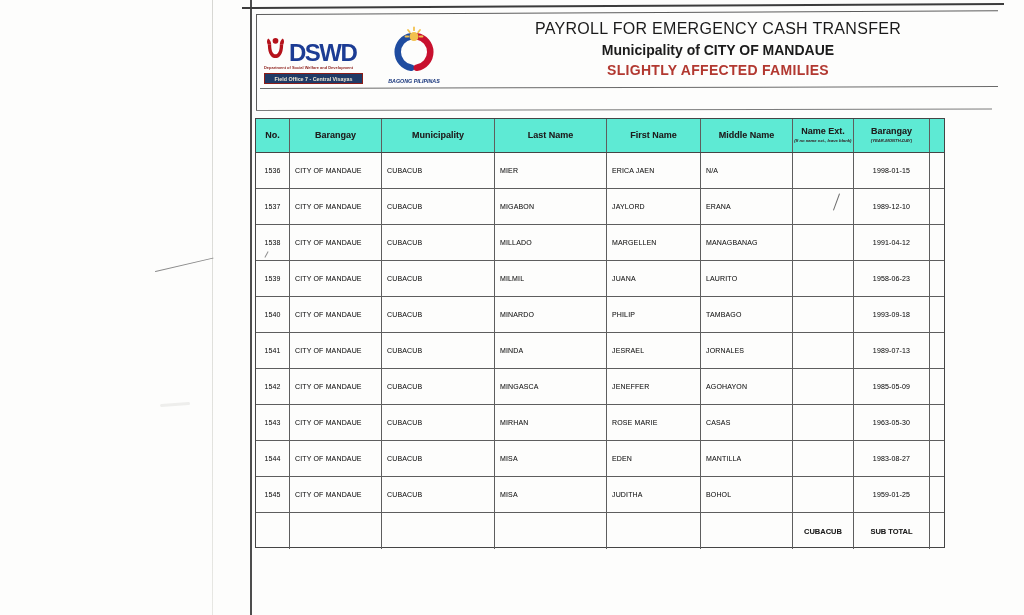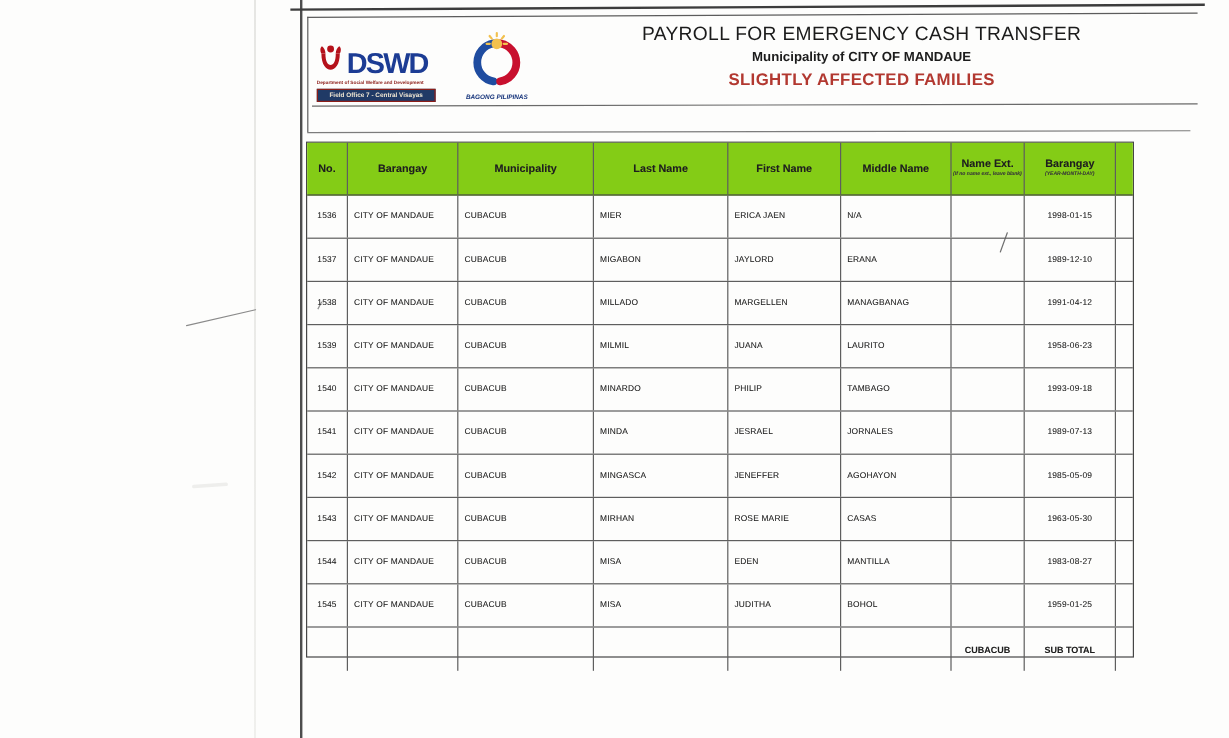--- a/index.html
+++ b/index.html
@@ -44,32 +44,32 @@
     border:1px solid #8c1d18;display:flex;align-items:center;justify-content:center;}
   .dswd-office-box span{font-size:6.5px;font-weight:bold;color:#efe6d2;
     white-space:nowrap;transform:scale(0.82);}
   .bagong-logo{left:371px;top:25px;width:86px;height:56px;text-align:center;}
   .bagong-label{font-size:6.5px;font-weight:bold;font-style:italic;color:#15337a;
     transform:scale(0.82);white-space:nowrap;margin-top:-2px;}
 
   
   .title-block{left:500px;top:20px;width:436px;text-align:center;color:#1b1b1b;}
   .doc-title{font-size:16px;font-weight:normal;letter-spacing:0.3px;}
-  .doc-subtitle{font-size:11px;font-weight:bold;margin-top:4px;}
+  .doc-subtitle{font-size:14px;font-weight:bold;margin-top:4px;}
   .doc-classification{font-size:14px;font-weight:bold;color:#b23830;
     letter-spacing:0.3px;margin-top:4px;}
 
   
   .payroll-table{left:255px;top:118px;width:690px;height:430px;
     border:1.4px solid #454545;box-sizing:border-box;background:transparent;
     text-shadow:0 0 0.5px rgba(50,50,50,0.35);}
   .grid-row{display:grid;
     grid-template-columns:34px 92px 113px 112px 94px 92px 61px 76px auto;
     height:36px;border-bottom:1px solid #5e5e5e;box-sizing:border-box;}
-  .grid-row.thead{height:44px;background:#84cc16;border-bottom:1.3px solid #454545;}
+  .grid-row.thead{height:34px;background:#5eead4;border-bottom:1.3px solid #454545;}
   .grid-row.tfoot{height:36px;border-bottom:none;}
   .cell{border-right:1px solid #5e5e5e;box-sizing:border-box;
     display:flex;align-items:center;overflow:hidden;min-width:0;}
   .cell:last-child{border-right:none;}
   .thead .cell{flex-direction:column;justify-content:center;text-align:center;
     font-size:9px;font-weight:bold;color:#1e1e1e;line-height:1.05;}
   .thead .sub{font-size:6px;font-weight:600;font-style:italic;color:#3a3a3a;
     transform:scale(0.70);line-height:1.15;margin-top:1px;white-space:nowrap;}
   .body-cell{font-size:7px;color:#262626;letter-spacing:0.15px;}
   .c-center{justify-content:center;}

